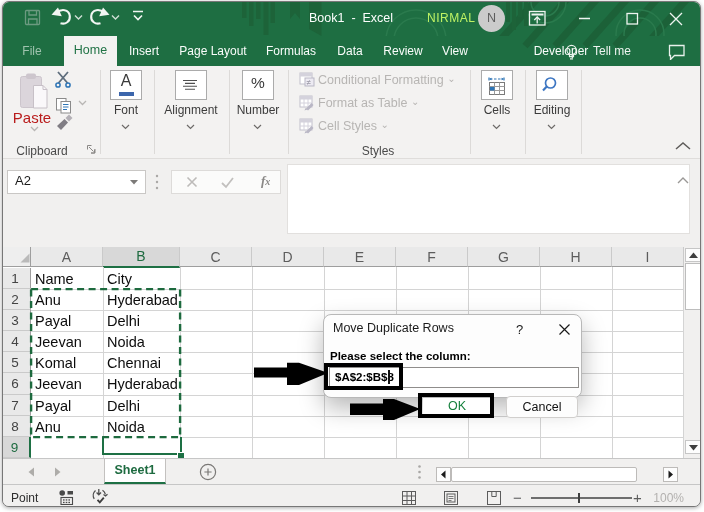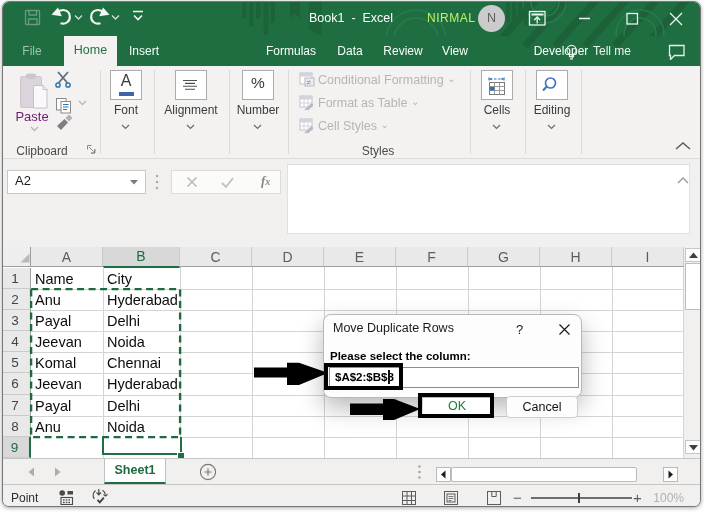--- a/index.html
+++ b/index.html
@@ -98,20 +98,21 @@
       <path d="M670 13 l12 12 M682 13 l-12 12" stroke="#eef4f0" stroke-width="1.3"></path>
     </svg>
     <div class="abs" style="left:309px;top:0;width:160px;height:36px;line-height:36px;color:#fdfefd;font-size:12.5px;">Book1&nbsp; - &nbsp;Excel</div>
     <div class="abs" style="left:427px;top:0;width:60px;height:36px;line-height:36px;color:#bef264;font-size:12px;letter-spacing:0.5px;">NIRMAL</div>
     <div class="abs" style="left:478px;top:5px;width:27px;height:27px;border-radius:50%;background:#cbcbcb;color:#5e5e5e;font-size:12.5px;text-align:center;line-height:27px;">N</div>
   </div>
   <div id="tabrow">
     <div class="tab" style="left:12px;width:40px;color:#9fc3ae;">File</div>
     <div class="abs" style="left:64px;top:0px;width:53px;height:30px;background:#f3f2f1;color:#217346;font-size:12.5px;text-align:center;line-height:29px;">Home</div>
     <div class="tab" style="left:126px;width:36px;">Insert</div>
+    <div class="tab" style="left:176px;width:74px;">Page Layout</div>
     <div class="tab" style="left:262px;width:58px;">Formulas</div>
     <div class="tab" style="left:334px;width:32px;">Data</div>
     <div class="tab" style="left:380px;width:46px;">Review</div>
     <div class="tab" style="left:438px;width:34px;">View</div>
     <div class="tab" style="left:486px;width:62px;margin-left:44px;">Developer</div>
     <svg class="abs" style="left:563px;top:7px" width="17" height="18">
       <g stroke="#e9f1ec" fill="none" stroke-width="1.2">
         <circle cx="8.5" cy="7" r="4.6"></circle>
         <path d="M6.5 11.5 v2.2 h4 v-2.2"></path>
         <line x1="7" y1="15.8" x2="10" y2="15.8"></line>
@@ -158,21 +159,21 @@
       </g>
 
       <g>
         <path d="M39 56 l7.5 -7 3.5 3.5 -7 7.5 z" fill="#807d84"></path>
         <path d="M47.5 48 l3.5 -3.5 3.5 3.5 -3.5 3.5 z" fill="#b3b0b6"></path>
       </g>
     </svg>
     <svg class="abs" style="left:76px;top:32px" width="14" height="10">
           <path d="M3 3 l3.5 3.5 3.5 -3.5" stroke="#b8b6b4" stroke-width="1.3" fill="none"></path>
         </svg>
-    <div class="abs" style="left:10px;top:43px;width:44px;text-align:center;font-size:13px;color:#701a75;">Paste</div>
+    <div class="abs" style="left:10px;top:43px;width:44px;text-align:center;font-size:15px;color:#b91c1c;">Paste</div>
     <svg class="abs" style="left:28px;top:58px" width="14" height="10">
           <path d="M3 3 l3.5 3.5 3.5 -3.5" stroke="#b8b6b4" stroke-width="1.3" fill="none"></path>
         </svg>
     <div class="glabel" style="left:14px;width:56px;">Clipboard</div>
     <svg class="abs" style="left:86px;top:78px" width="11" height="11">
       <g stroke="#8a8886" fill="none" stroke-width="1">
         <path d="M1.5 1.5 h4 M1.5 1.5 v4 M9 9 h-4 M9 9 v-4 M3 3 l4.5 4.5"></path>
         <path d="M8.5 5.5 v3.5 h-3.5" fill="none"></path>
       </g>
     </svg>

